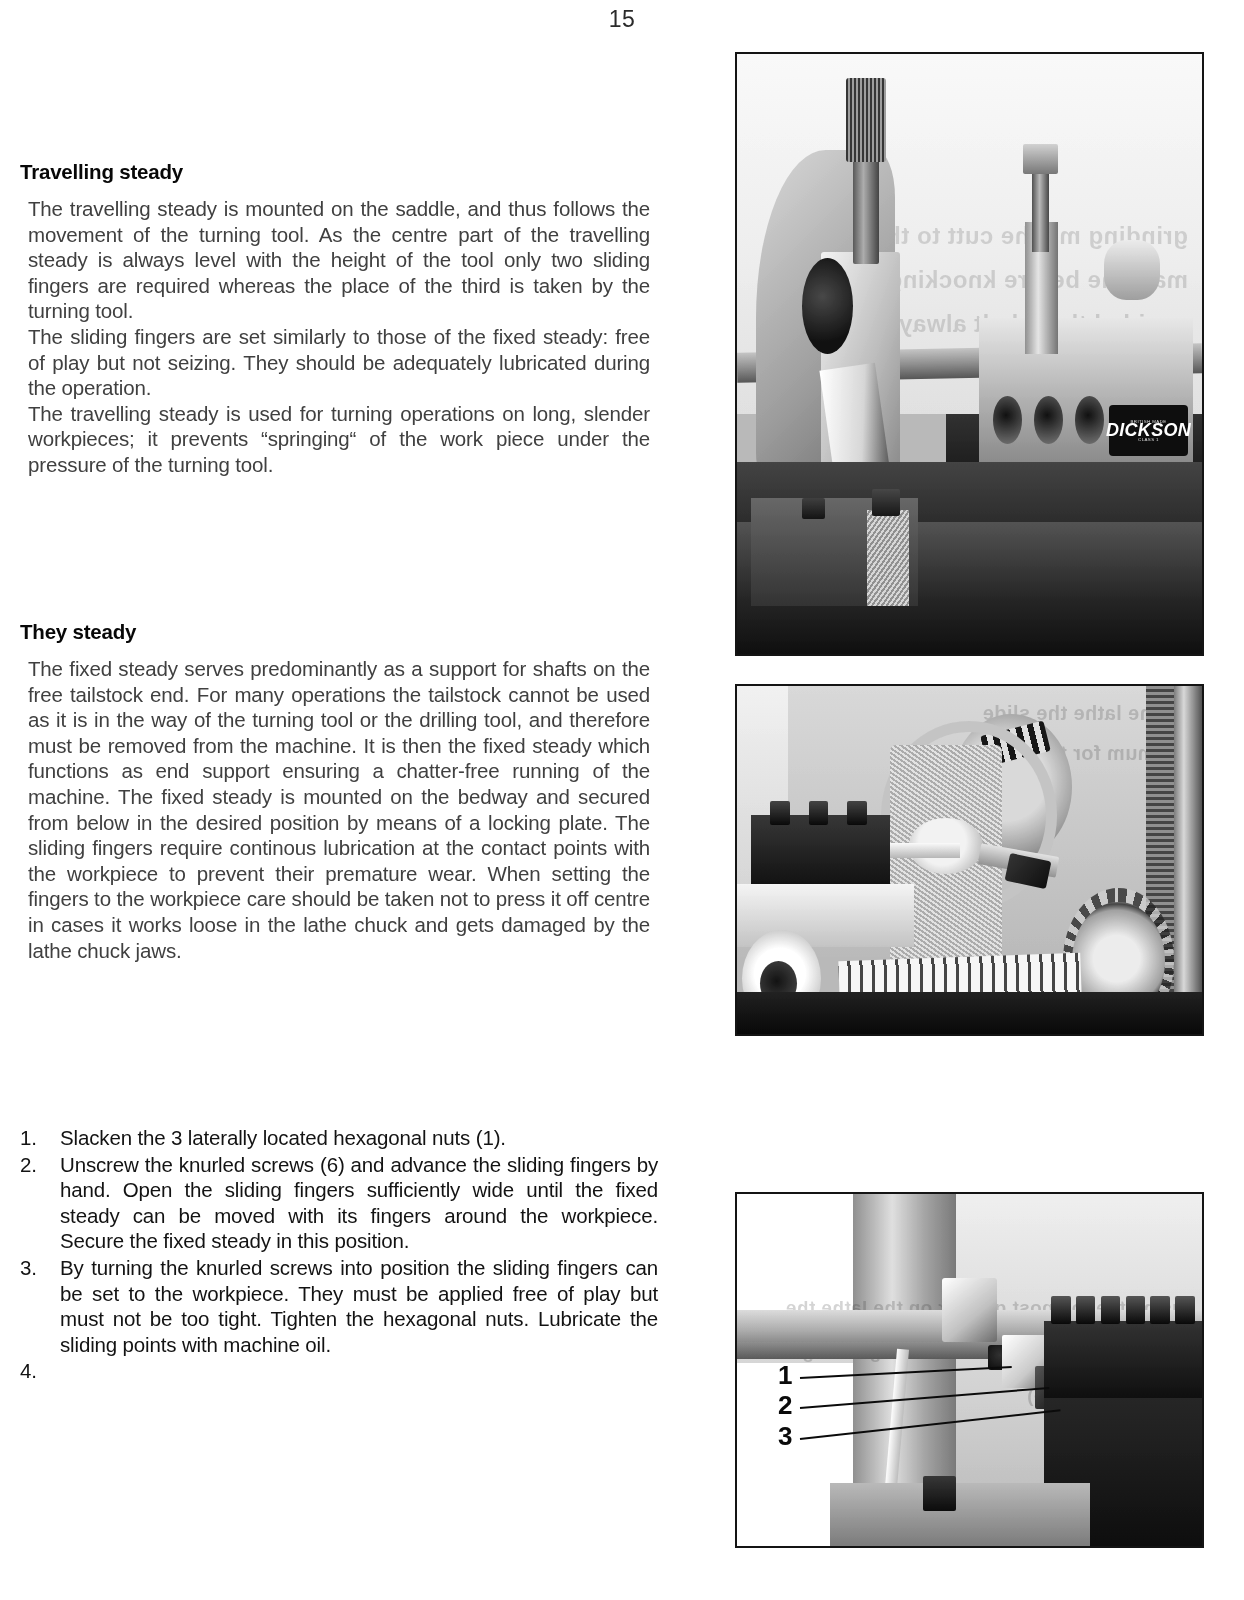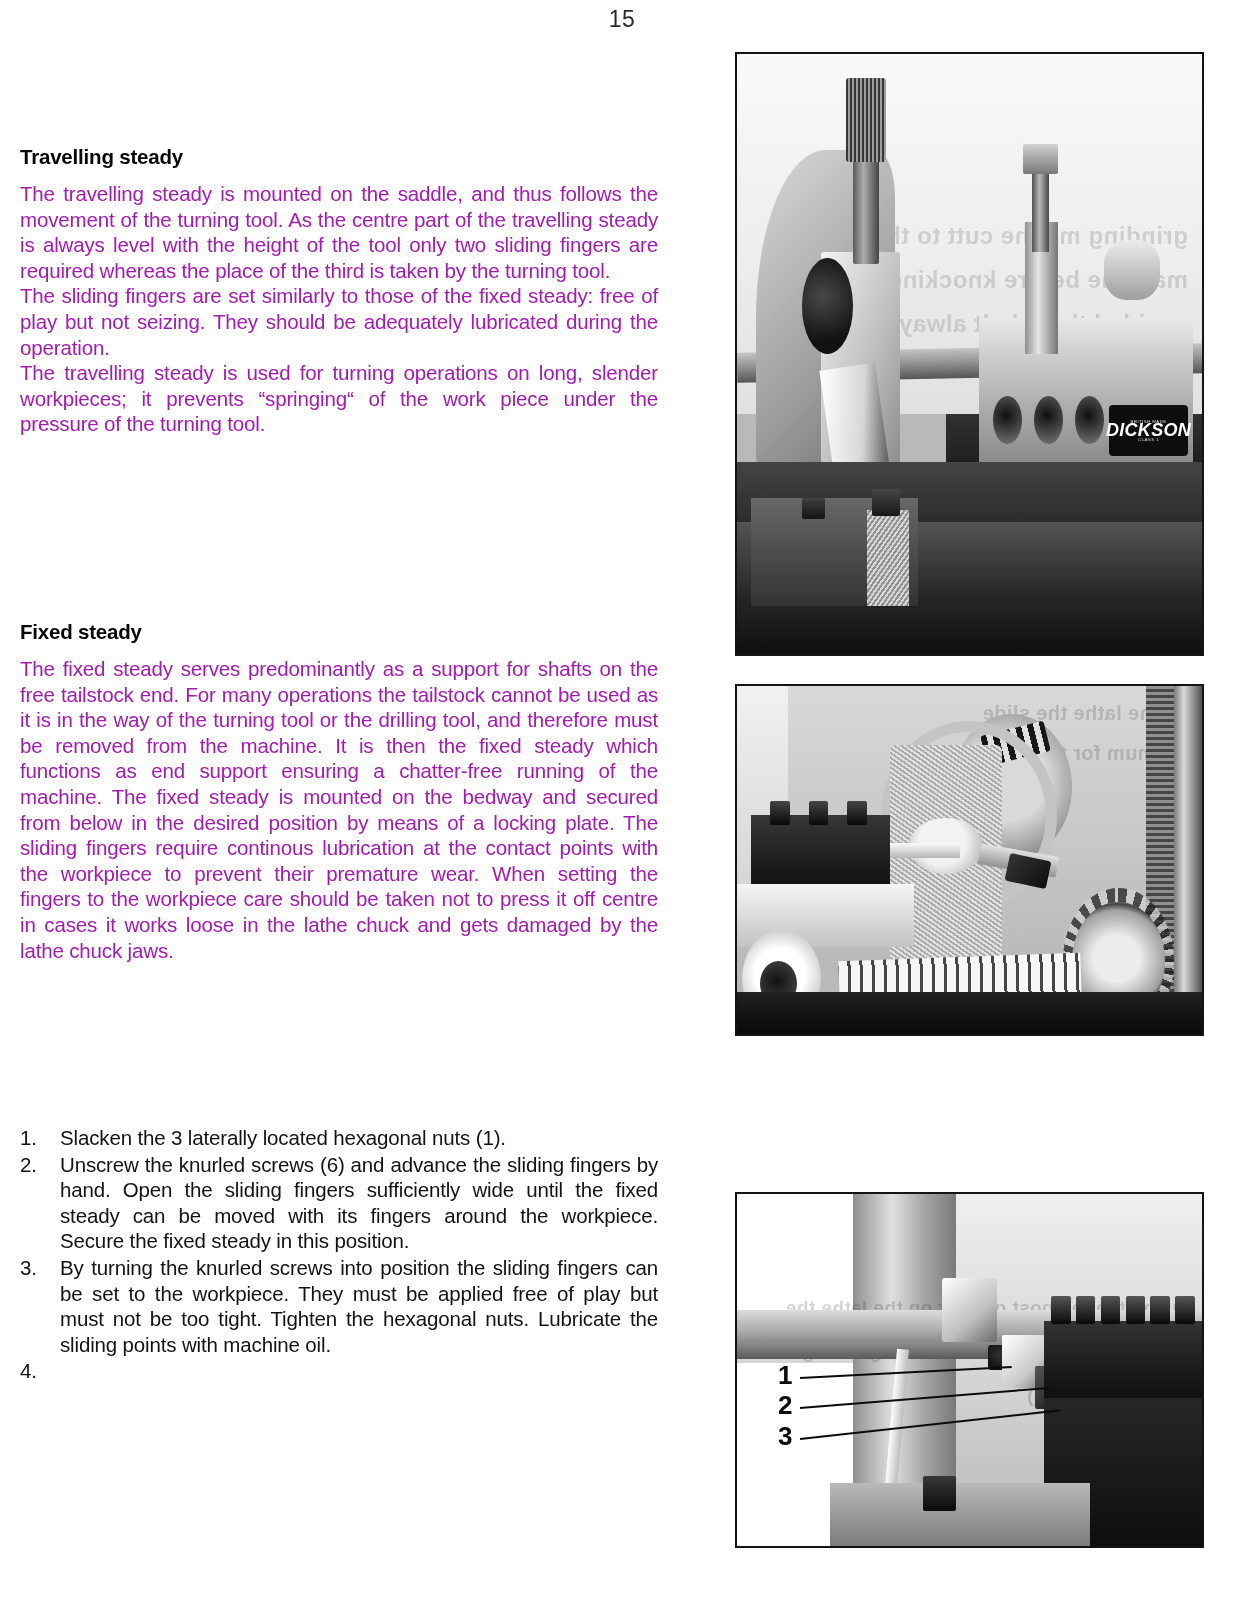--- a/index.html
+++ b/index.html
@@ -35,28 +35,28 @@
     font-weight: bold;
     letter-spacing: -0.2px;
     margin: 0 0 12px 0;
     color: #080808;
   }
 
   .body-text {
     font-size: 20.5px;
     line-height: 25.6px;
     text-align: justify;
-    margin: 0;
+    margin: 8px;
     letter-spacing: -0.15px;
-    color: #a21caf;
+    color: #404040;
   }
   .body-text p { margin: 0; }
 
   
-  .sec-travelling { position: absolute; left: 20px; top: 145px;  width: 638px; }
+  .sec-travelling { position: absolute; left: 20px; top: 160px;  width: 638px; }
   .sec-fixed      { position: absolute; left: 20px; top: 620px;  width: 638px; }
   .sec-setting    { position: absolute; left: 20px; top: 1125px; width: 638px; }
 
   
   ol.steps {
     margin: 0;
     padding: 0;
     list-style: none;
   }
   ol.steps > li {
@@ -430,21 +430,21 @@
 <div class="section sec-travelling">
   <h2 class="section-heading">Travelling steady</h2>
   <div class="body-text">
     <p>The travelling steady is mounted on the saddle, and thus follows the movement of the turning tool. As the centre part of the travelling steady is always level with the height of the tool only two sliding fingers are required whereas the place of the third is taken by the turning tool.</p>
     <p>The sliding fingers are set similarly to those of the fixed steady: free of play but not seizing. They should be adequately lubricated during the operation.</p>
     <p>The travelling steady is used for turning operations on long, slender workpieces; it prevents “springing“ of the work piece under the pressure of the turning tool.</p>
   </div>
 </div>
 
 <div class="section sec-fixed">
-  <h2 class="section-heading">Fixed steady</h2>
+  <h2 class="section-heading">They steady</h2>
   <div class="body-text">
     <p>The fixed steady serves predominantly as a support for shafts on the free tailstock end. For many operations the tailstock cannot be used as it is in the way of the turning tool or the drilling tool, and therefore must be removed from the machine. It is then the fixed steady which functions as end support ensuring a chatter-free running of the machine. The fixed steady is mounted on the bedway and secured from below in the desired position by means of a locking plate. The sliding fingers require continous lubrication at the contact points with the workpiece to prevent their premature wear. When setting the fingers to the workpiece care should be taken not to press it off centre in cases it works loose in the lathe chuck and gets damaged by the lathe chuck jaws.</p>
   </div>
 </div>
 
 <div class="section sec-setting">
   <ol class="steps">
     <li>
       <span class="marker">1.</span>
       <span>Slacken the 3 laterally located hexagonal nuts (1).</span>

